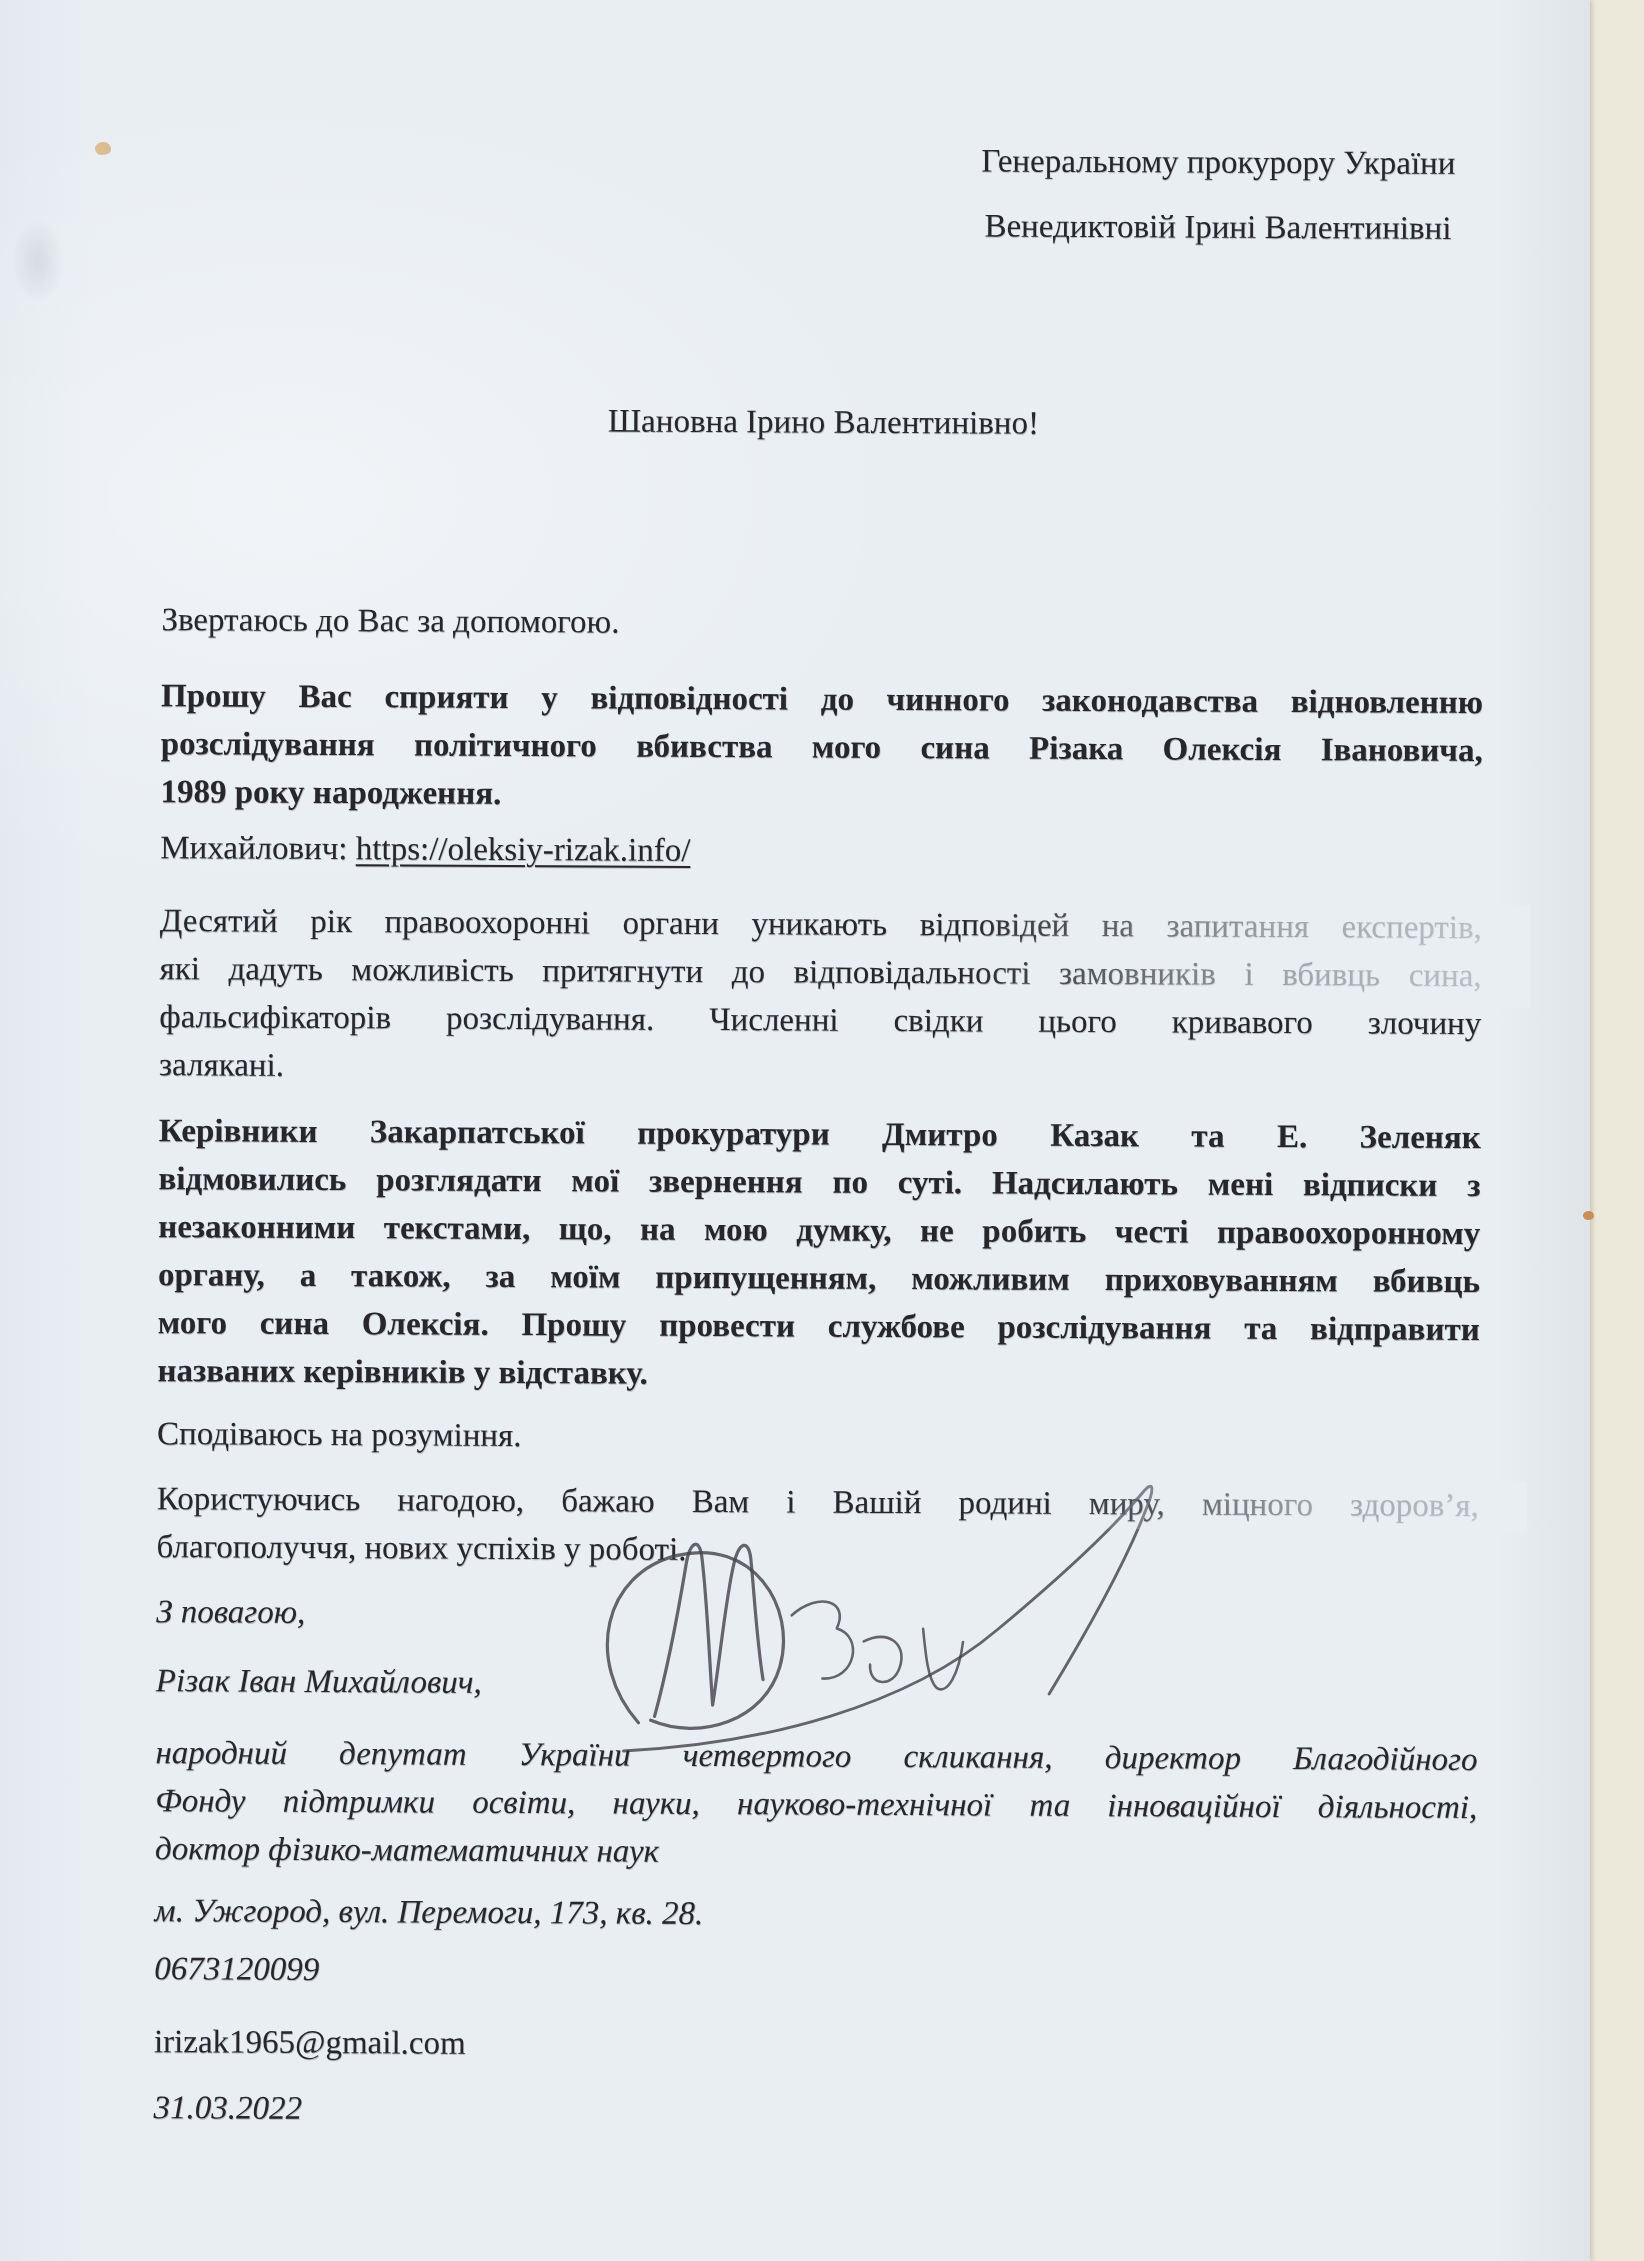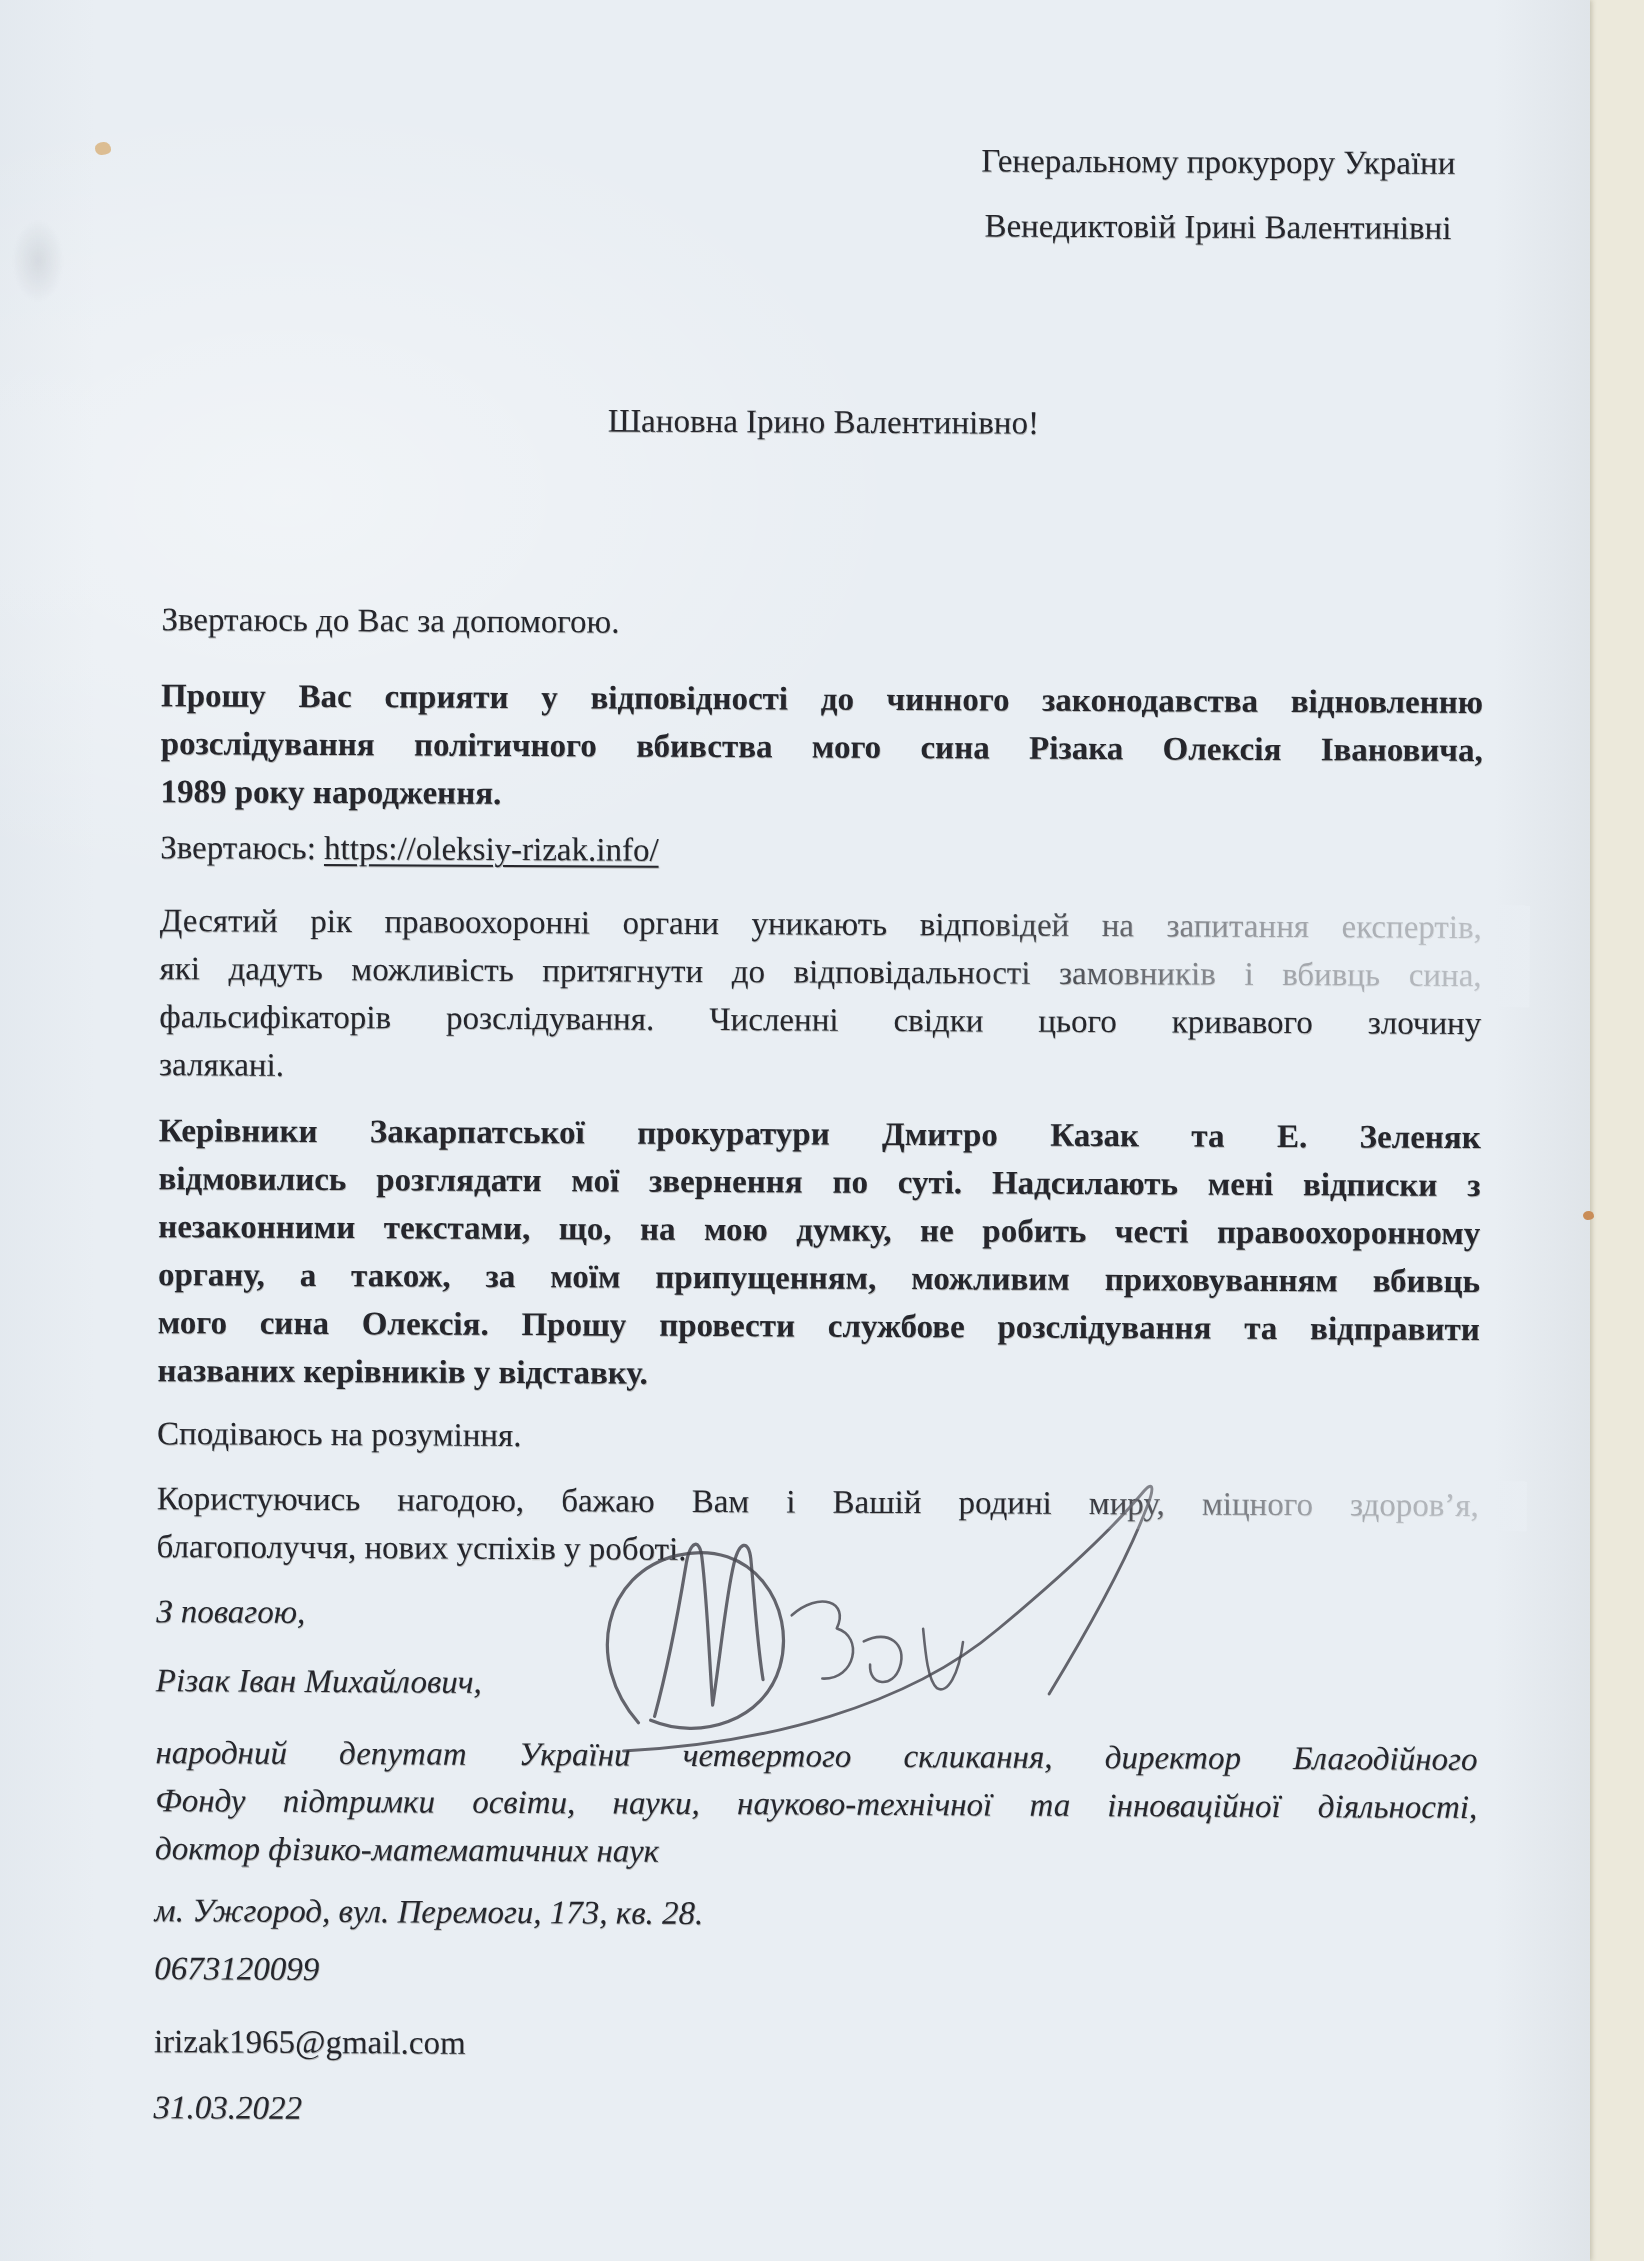--- a/index.html
+++ b/index.html
@@ -117,21 +117,21 @@
 
   <div class="txt" style="top:595px;">Звертаюсь до Вас за допомогою.</div>
 
   <div class="txt bold" style="top:671px;">
       <div class="tline just">Прошу Вас сприяти у відповідності до чинного законодавства відновленню</div>
       <div class="tline just">розслідування політичного вбивства мого сина Різака Олексія Івановича,</div>
       <div class="tline">1989 року народження.</div>
     </div>
 
   <div class="txt" style="top:823px;">
-    <span>Звертаюсь: </span><span class="url">https://oleksiy-rizak.info/</span>
+    <span>Михайлович: </span><span class="url">https://oleksiy-rizak.info/</span>
   </div>
 
   <div class="txt" style="top:896px;">
       <div class="tline just">Десятий рік правоохоронні органи уникають відповідей на запитання експертів,</div>
       <div class="tline just">які дадуть можливість притягнути до відповідальності замовників і вбивць сина,</div>
       <div class="tline just">фальсифікаторів розслідування. Численні свідки цього кривавого злочину</div>
       <div class="tline">залякані.</div>
     </div>
 
   <div class="txt bold" style="top:1106px;">

